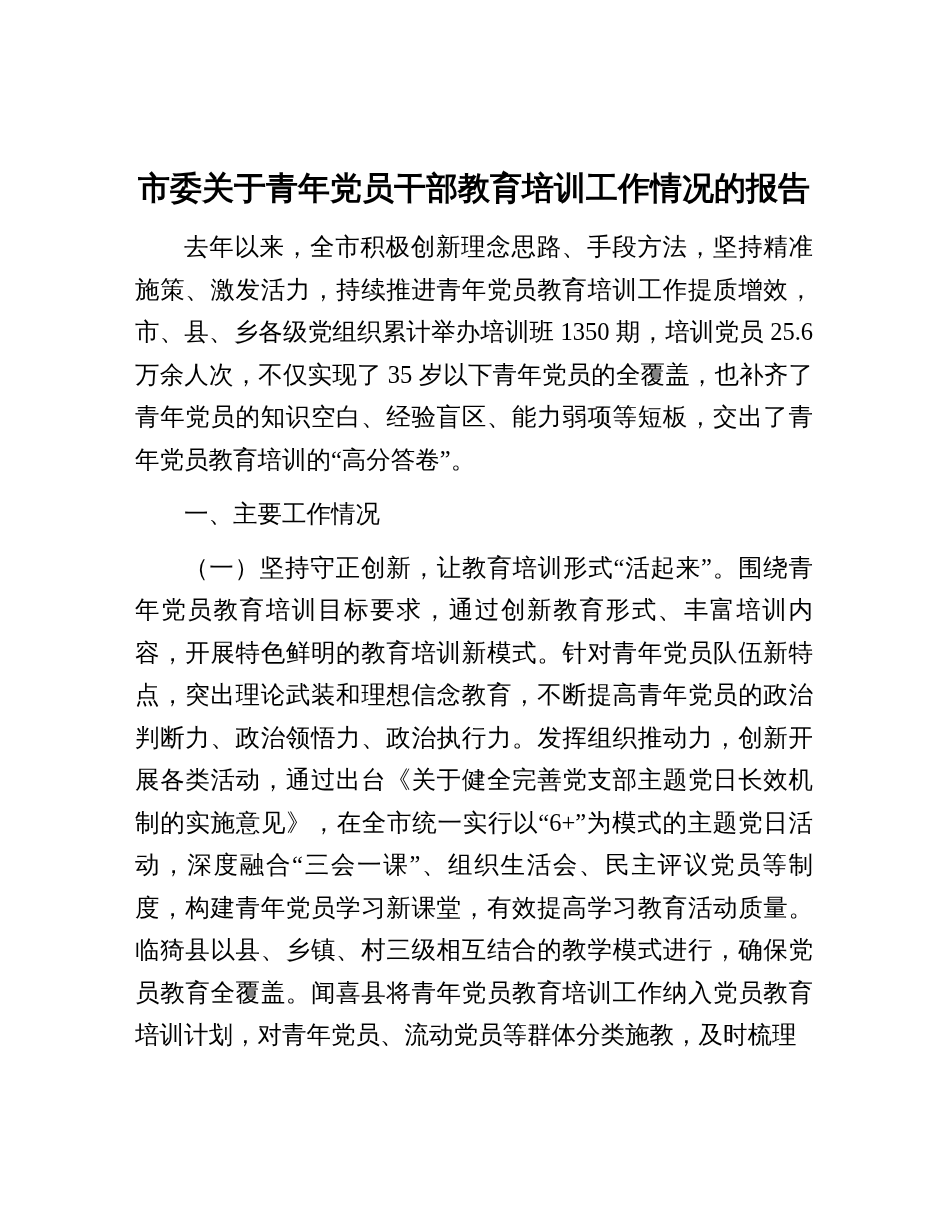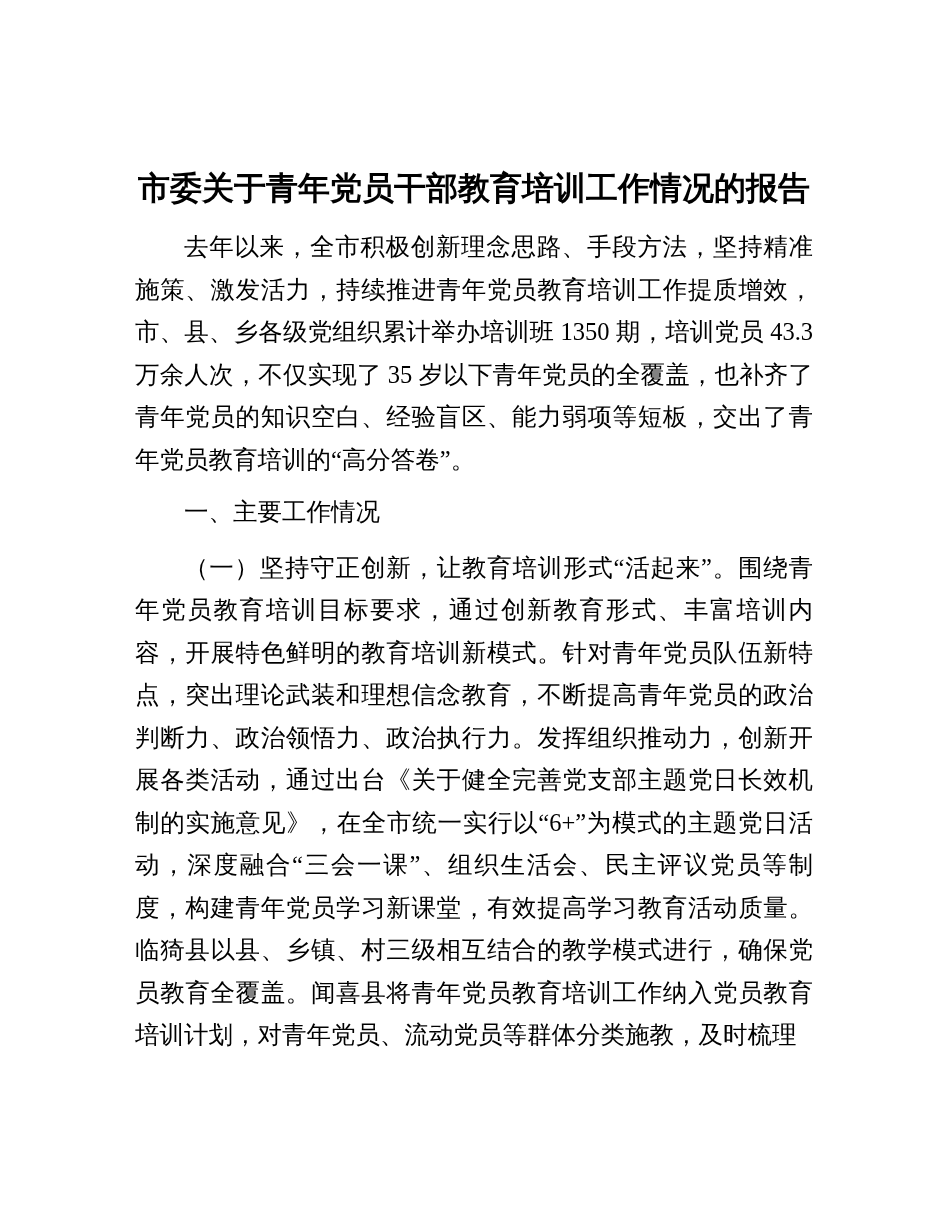--- a/index.html
+++ b/index.html
@@ -46,26 +46,25 @@
     margin: 0;
     color: #000000;
     word-break: normal;
   }
   p.section-heading {
     font-size: 24.5px;
     line-height: 42.5px;
     text-indent: 2em;
     margin: 12px 0 11px 0;
     color: #000000;
-    font-family: Liberation Mono, monospace;
   }
 </style>
 </head>
 <body>
 
 <div class="page">
   <div class="content">
     <h1 class="doc-title">市委关于青年党员干部教育培训工作情况的报告</h1>
-    <p class="body-para">去年以来，全市积极创新理念思路、手段方法，坚持精准施策、激发活力，持续推进青年党员教育培训工作提质增效，市、县、乡各级党组织累计举办培训班 1350 期，培训党员 43.3 万余人次，不仅实现了 35 岁以下青年党员的全覆盖，也补齐了青年党员的知识空白、经验盲区、能力弱项等短板，交出了青年党员教育培训的“高分答卷”。</p>
+    <p class="body-para">去年以来，全市积极创新理念思路、手段方法，坚持精准施策、激发活力，持续推进青年党员教育培训工作提质增效，市、县、乡各级党组织累计举办培训班 1350 期，培训党员 25.6 万余人次，不仅实现了 35 岁以下青年党员的全覆盖，也补齐了青年党员的知识空白、经验盲区、能力弱项等短板，交出了青年党员教育培训的“高分答卷”。</p>
     <p class="section-heading">一、主要工作情况</p>
     <p class="body-para">（一）坚持守正创新，让教育培训形式“活起来”。围绕青年党员教育培训目标要求，通过创新教育形式、丰富培训内容，开展特色鲜明的教育培训新模式。针对青年党员队伍新特点，突出理论武装和理想信念教育，不断提高青年党员的政治判断力、政治领悟力、政治执行力。发挥组织推动力，创新开展各类活动，通过出台《关于健全完善党支部主题党日长效机制的实施意见》，在全市统一实行以“6+”为模式的主题党日活动，深度融合“三会一课”、组织生活会、民主评议党员等制度，构建青年党员学习新课堂，有效提高学习教育活动质量。临猗县以县、乡镇、村三级相互结合的教学模式进行，确保党员教育全覆盖。闻喜县将青年党员教育培训工作纳入党员教育培训计划，对青年党员、流动党员等群体分类施教，及时梳理</p>
   </div>
 </div>
 
 </body></html>

